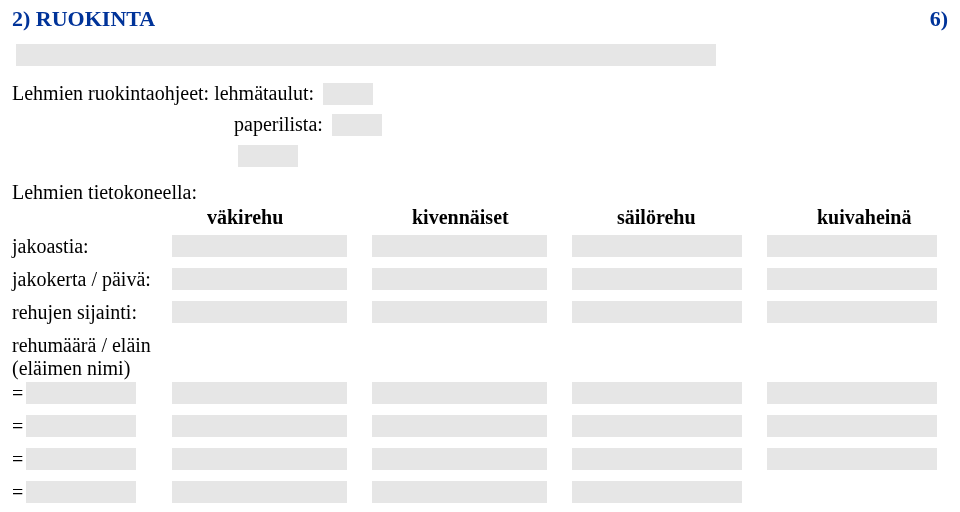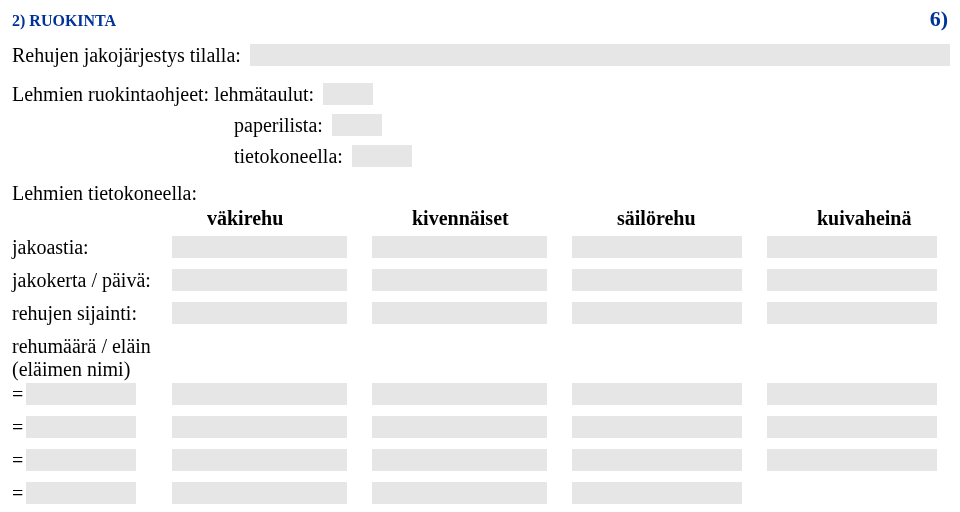--- a/index.html
+++ b/index.html
@@ -14,21 +14,21 @@
   }
   .header-row {
     display: flex;
     justify-content: space-between;
     align-items: baseline;
     margin-bottom: 10px;
   }
   .header-row .title {
     font-weight: bold;
     color: #003399;
-    font-size: 16px;
+    font-size: 22px;
   }
   .header-row .num {
     font-weight: bold;
     color: #003399;
     font-size: 22px;
   }
   .fill {
     background: #e6e6e6;
     height: 22px;
     display: inline-block;
@@ -80,34 +80,32 @@
 </style>
 </head>
 <body>
 
 <div class="header-row">
   <span class="title">2) RUOKINTA</span>
   <span class="num">6)</span>
 </div>
 
 <div class="row">
-  <span class="label">Rehujen jakojärjestys tilalla:</span>
   <span class="fill" style="width:700px; margin-left:4px;"></span>
 </div>
 
 <div class="row section-gap">
   <span class="label">Lehmien ruokintaohjeet: lehmätaulut:</span>
   <span class="fill" style="width:50px; margin-left:4px;"></span>
 </div>
 <div class="row indent">
   <span class="label">paperilista:</span>
   <span class="fill" style="width:50px; margin-left:4px;"></span>
 </div>
 <div class="row indent">
-  <span class="label">tietokoneella:</span>
   <span class="fill" style="width:60px; margin-left:4px;"></span>
 </div>
 
 <div class="section-gap">Lehmien tietokoneella:</div>
 
 <div class="col-headers">
   <span style="width:190px;"></span>
   <span style="width:200px;">väkirehu</span>
   <span style="width:200px;">kivennäiset</span>
   <span style="width:195px;">säilörehu</span>

